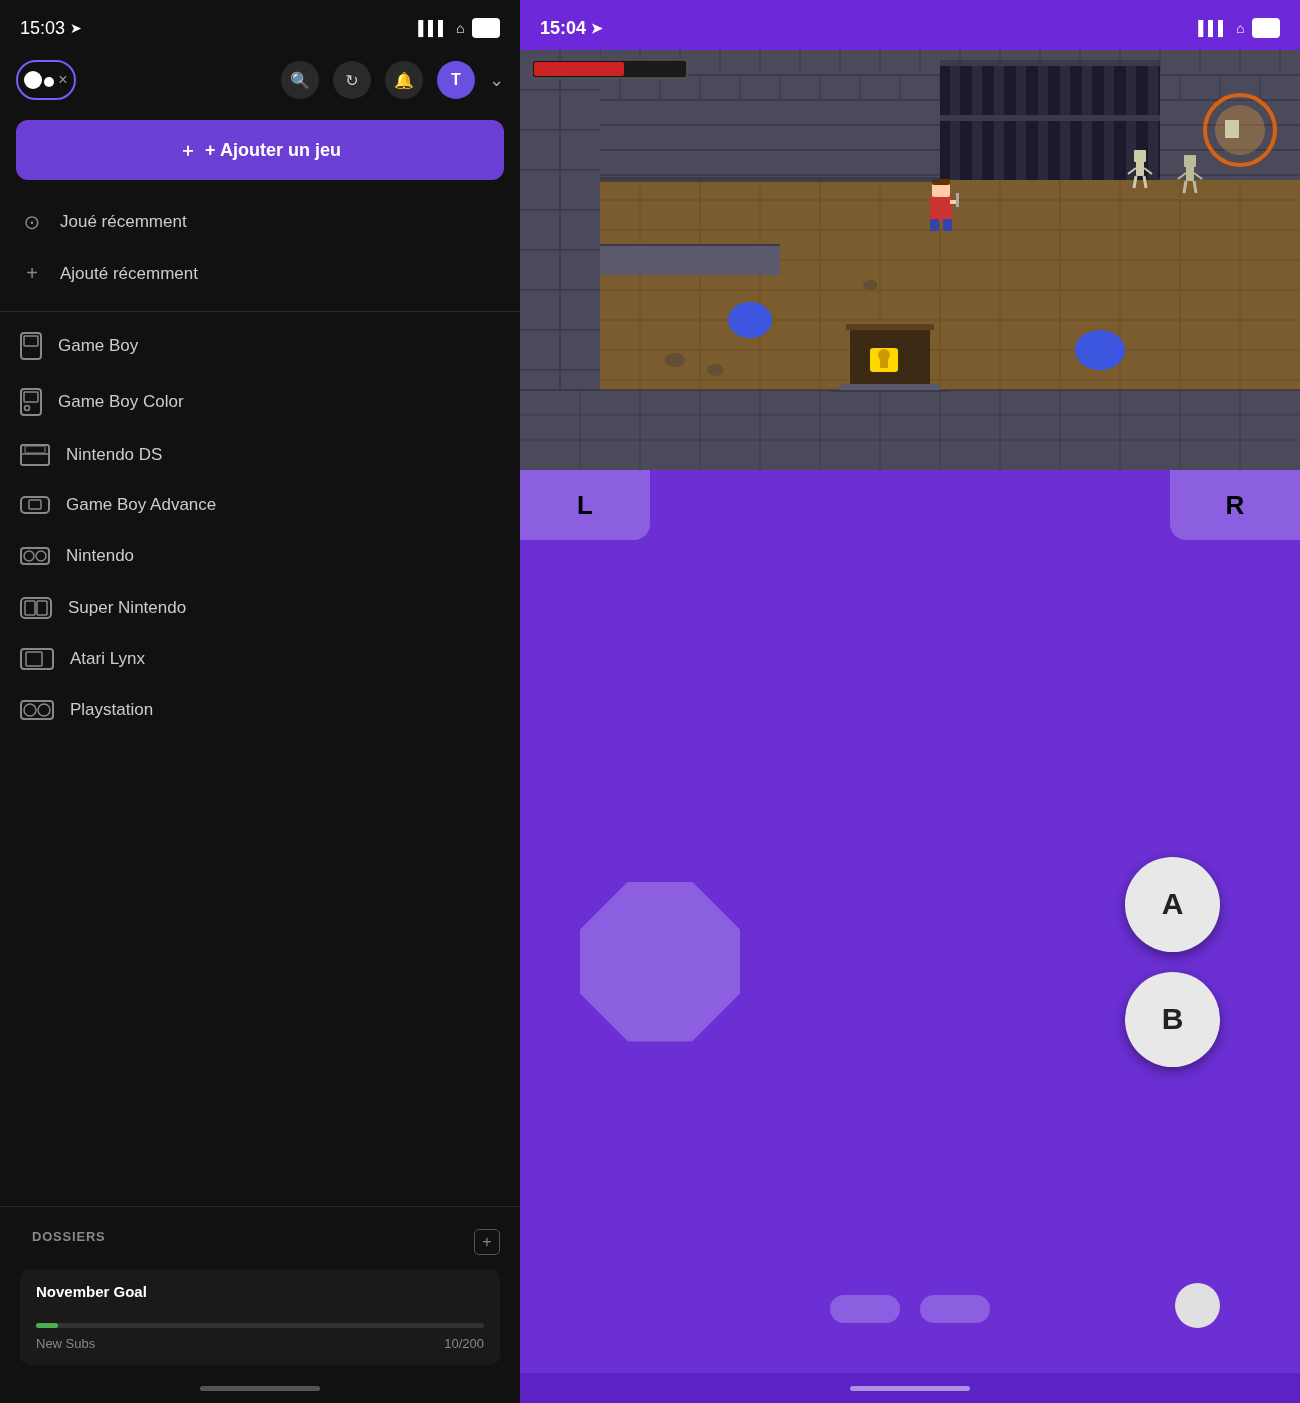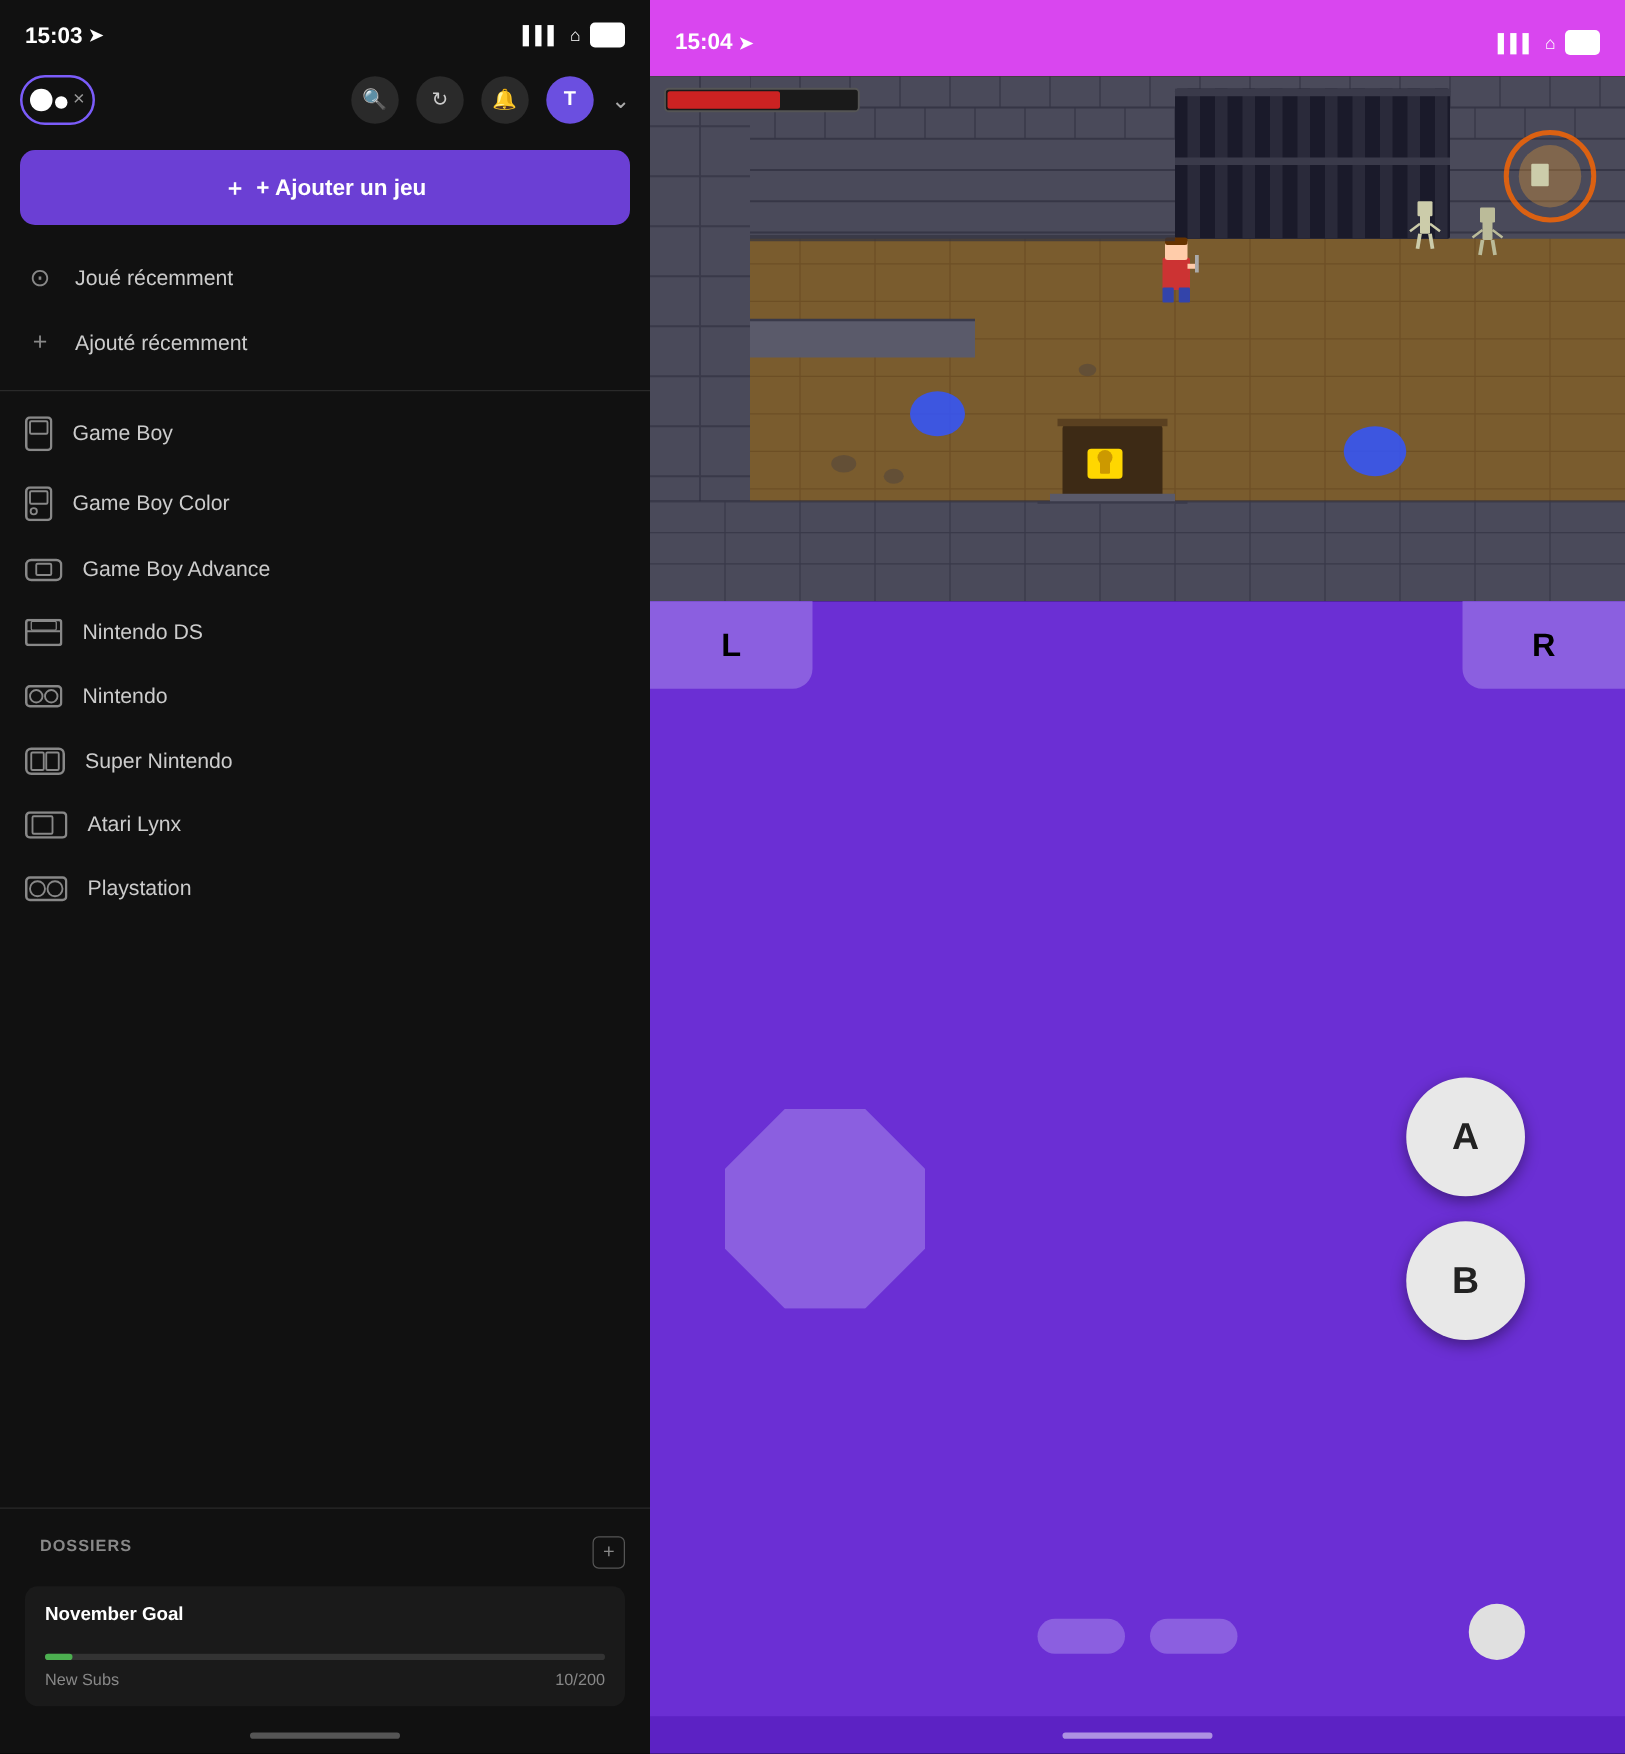--- a/index.html
+++ b/index.html
@@ -27,21 +27,21 @@
     .status-bar-left {
       display: flex;
       align-items: center;
       justify-content: space-between;
       padding: 14px 20px 8px 20px;
       height: 50px;
     }
     .status-time-left {
       color: #fff;
       font-size: 18px;
-      font-weight: 700;
+      font-weight: 400;
       display: flex;
       align-items: center;
       gap: 5px;
       justify-content: space-between;
     }
     .status-icons-left {
       display: flex;
       align-items: center;
       gap: 8px;
     }
@@ -280,22 +280,22 @@
       flex-direction: column;
       background: #000;
       overflow: hidden;
     }
 
     .status-bar-right {
       display: flex;
       align-items: center;
       justify-content: space-between;
       padding: 14px 20px 8px 20px;
-      height: 61px;
-      background: #d946ef;
+      height: 50px;
+      background: #6d28d9;
     }
     .status-time-right {
       color: #fff;
       font-size: 18px;
       font-weight: 600;
       display: flex;
       align-items: center;
       gap: 5px;
     }
     .status-icons-right {
@@ -526,33 +526,33 @@
       <svg width="22" height="28" viewBox="0 0 22 28">
         <rect x="1" y="1" width="20" height="26" rx="3" fill="none" stroke="#888" stroke-width="2"></rect>
         <rect x="4" y="4" width="14" height="10" rx="1" fill="none" stroke="#888" stroke-width="1.5"></rect>
         <circle cx="7" cy="20" r="2.5" fill="none" stroke="#888" stroke-width="1.5"></circle>
       </svg>
       <span>Game Boy Color</span>
     </div>
 
     <div class="console-item">
       <svg width="30" height="22" viewBox="0 0 30 22">
-        <rect x="1" y="3" width="28" height="16" rx="4" fill="none" stroke="#888" stroke-width="2"></rect>
-        <rect x="9" y="6" width="12" height="9" rx="1" fill="none" stroke="#888" stroke-width="1.5"></rect>
-      </svg>
-      <span>Game Boy Advance</span>
-    </div>
-
-    <div class="console-item">
-      <svg width="30" height="22" viewBox="0 0 30 22">
         <rect x="1" y="1" width="28" height="20" rx="2" fill="none" stroke="#888" stroke-width="2"></rect>
         <line x1="1" y1="10" x2="29" y2="10" stroke="#888" stroke-width="1.5"></line>
         <rect x="5" y="2" width="20" height="7" rx="1" fill="none" stroke="#888" stroke-width="1"></rect>
       </svg>
       <span>Nintendo DS</span>
+    </div>
+
+    <div class="console-item">
+      <svg width="30" height="22" viewBox="0 0 30 22">
+        <rect x="1" y="3" width="28" height="16" rx="4" fill="none" stroke="#888" stroke-width="2"></rect>
+        <rect x="9" y="6" width="12" height="9" rx="1" fill="none" stroke="#888" stroke-width="1.5"></rect>
+      </svg>
+      <span>Game Boy Advance</span>
     </div>
 
     <div class="console-item">
       <svg width="30" height="24" viewBox="0 0 30 24">
         <rect x="1" y="4" width="28" height="16" rx="3" fill="none" stroke="#888" stroke-width="2"></rect>
         <rect x="4" y="7" width="10" height="10" rx="8" fill="none" stroke="#888" stroke-width="1.5"></rect>
         <rect x="16" y="7" width="10" height="10" rx="8" fill="none" stroke="#888" stroke-width="1.5"></rect>
       </svg>
       <span>Nintendo</span>
     </div>

